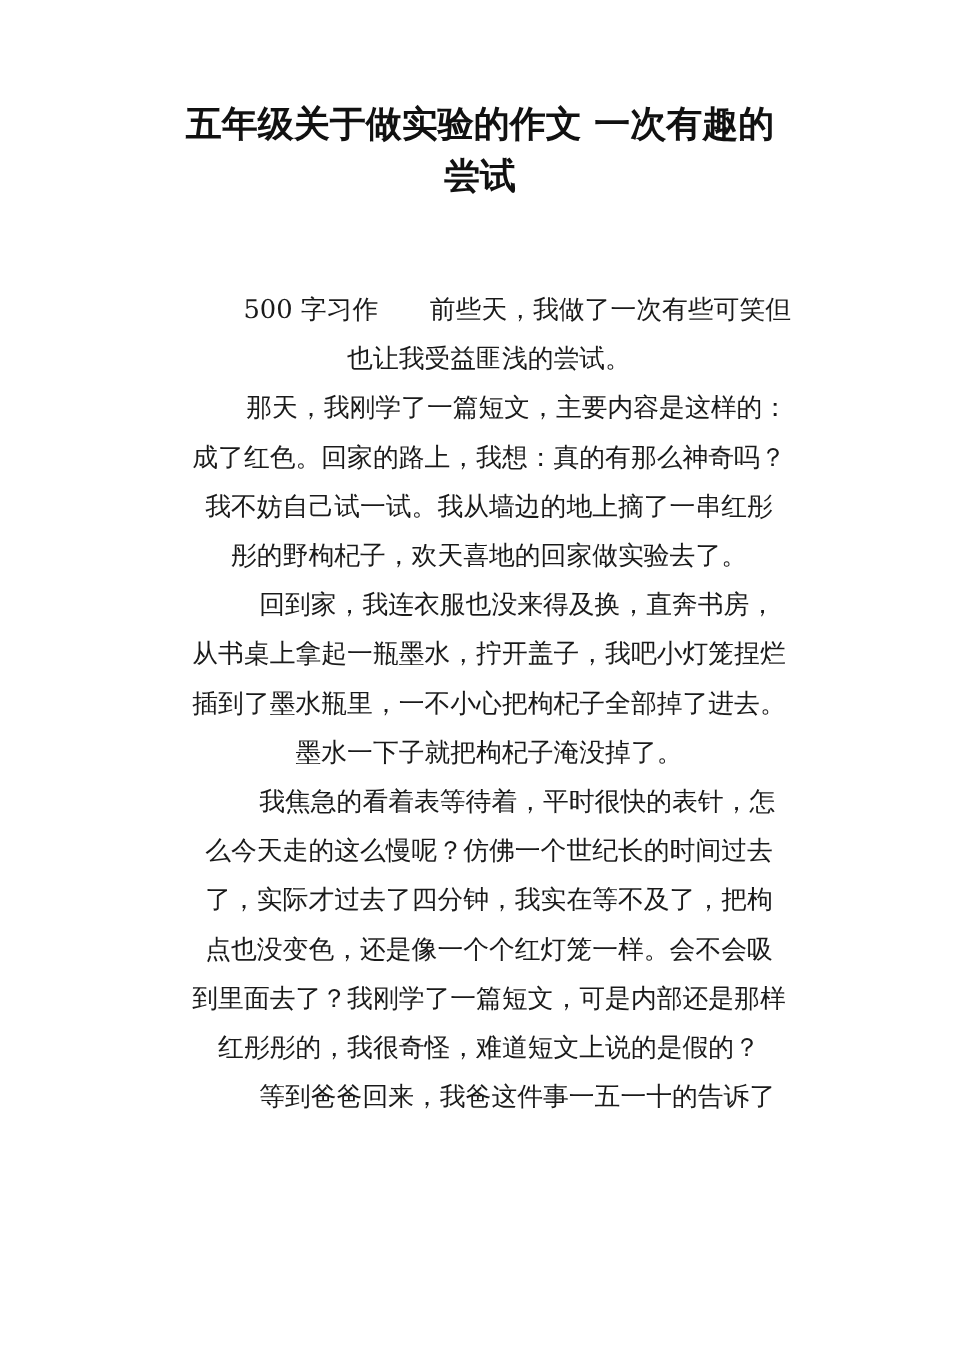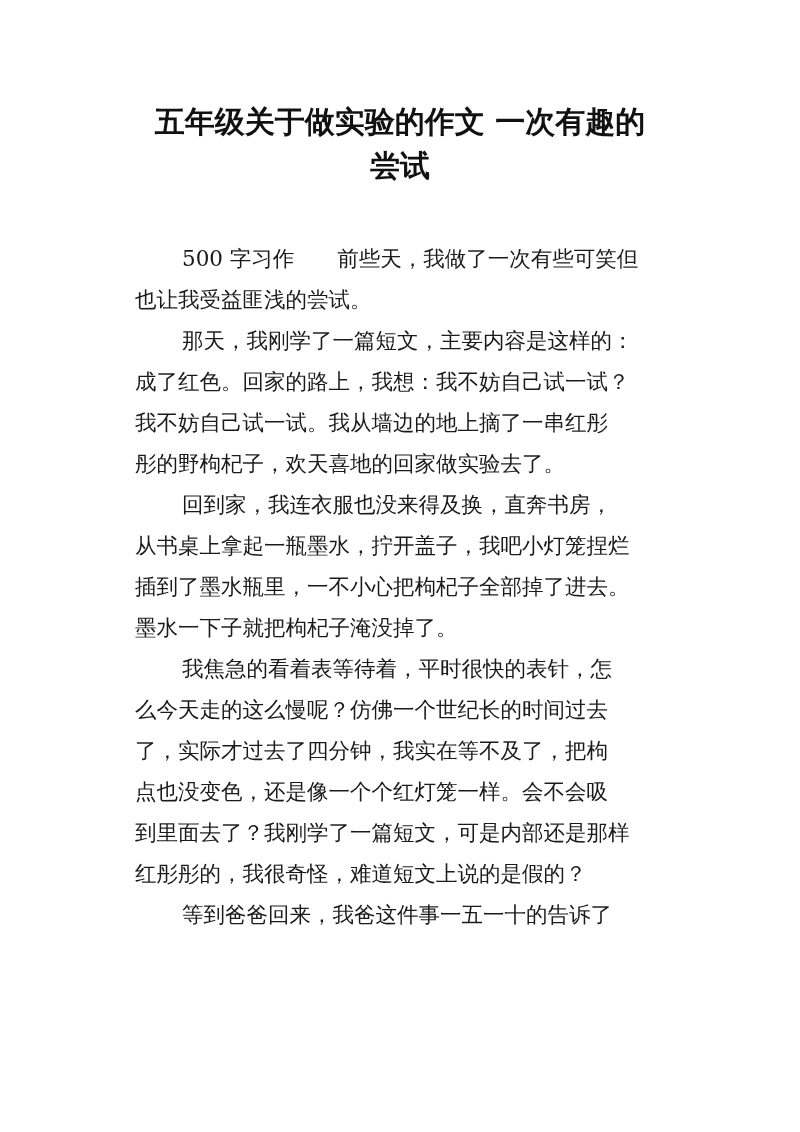--- a/index.html
+++ b/index.html
@@ -10,40 +10,41 @@
     body {
       width: 800px;
       height: 1132px;
       position: relative;
       overflow: hidden;
       color: #1a1a1a;
     }
     .title {
       position: absolute;
       left: 0;
-      top: 100px;
+      top: 82px;
       width: 800px;
       text-align: center;
       font-family: "DejaVu Sans", "Liberation Sans", sans-serif;
       font-weight: bold;
       font-size: 30px;
       line-height: 44px;
       color: #111111;
       letter-spacing: 0px;
     }
     .title .line { display: block; }
     .body {
       position: absolute;
       left: 135px;
       top: 238px;
       width: 545px;
       font-family: "DejaVu Serif", "Liberation Serif", serif;
       font-size: 21.5px;
       line-height: 41px;
       color: #1a1a1a;
+      text-align: center;
     }
     .body .row {
       display: block;
       white-space: nowrap;
       height: 41px;
     }
     .body .row.indent { padding-left: 47px; }
   </style>
 </head>
 <body>
@@ -51,21 +52,21 @@
 <div class="page">
   <h1 class="title" style="margin:0;">
     <span class="line">五年级关于做实验的作文  一次有趣的</span>
     <span class="line">尝试</span>
   </h1>
 
   <div class="body">
     <span class="row indent">500 字习作　　前些天，我做了一次有些可笑但</span>
     <span class="row">也让我受益匪浅的尝试。</span>
     <span class="row indent">那天，我刚学了一篇短文，主要内容是这样的：</span>
-    <span class="row">成了红色。回家的路上，我想：我不妨自己试一试？</span>
+    <span class="row">成了红色。回家的路上，我想：真的有那么神奇吗？</span>
     <span class="row">我不妨自己试一试。我从墙边的地上摘了一串红彤</span>
     <span class="row">彤的野枸杞子，欢天喜地的回家做实验去了。</span>
     <span class="row indent">回到家，我连衣服也没来得及换，直奔书房，</span>
     <span class="row">从书桌上拿起一瓶墨水，拧开盖子，我吧小灯笼捏烂</span>
     <span class="row">插到了墨水瓶里，一不小心把枸杞子全部掉了进去。</span>
     <span class="row">墨水一下子就把枸杞子淹没掉了。</span>
     <span class="row indent">我焦急的看着表等待着，平时很快的表针，怎</span>
     <span class="row">么今天走的这么慢呢？仿佛一个世纪长的时间过去</span>
     <span class="row">了，实际才过去了四分钟，我实在等不及了，把枸</span>
     <span class="row">点也没变色，还是像一个个红灯笼一样。会不会吸</span>

